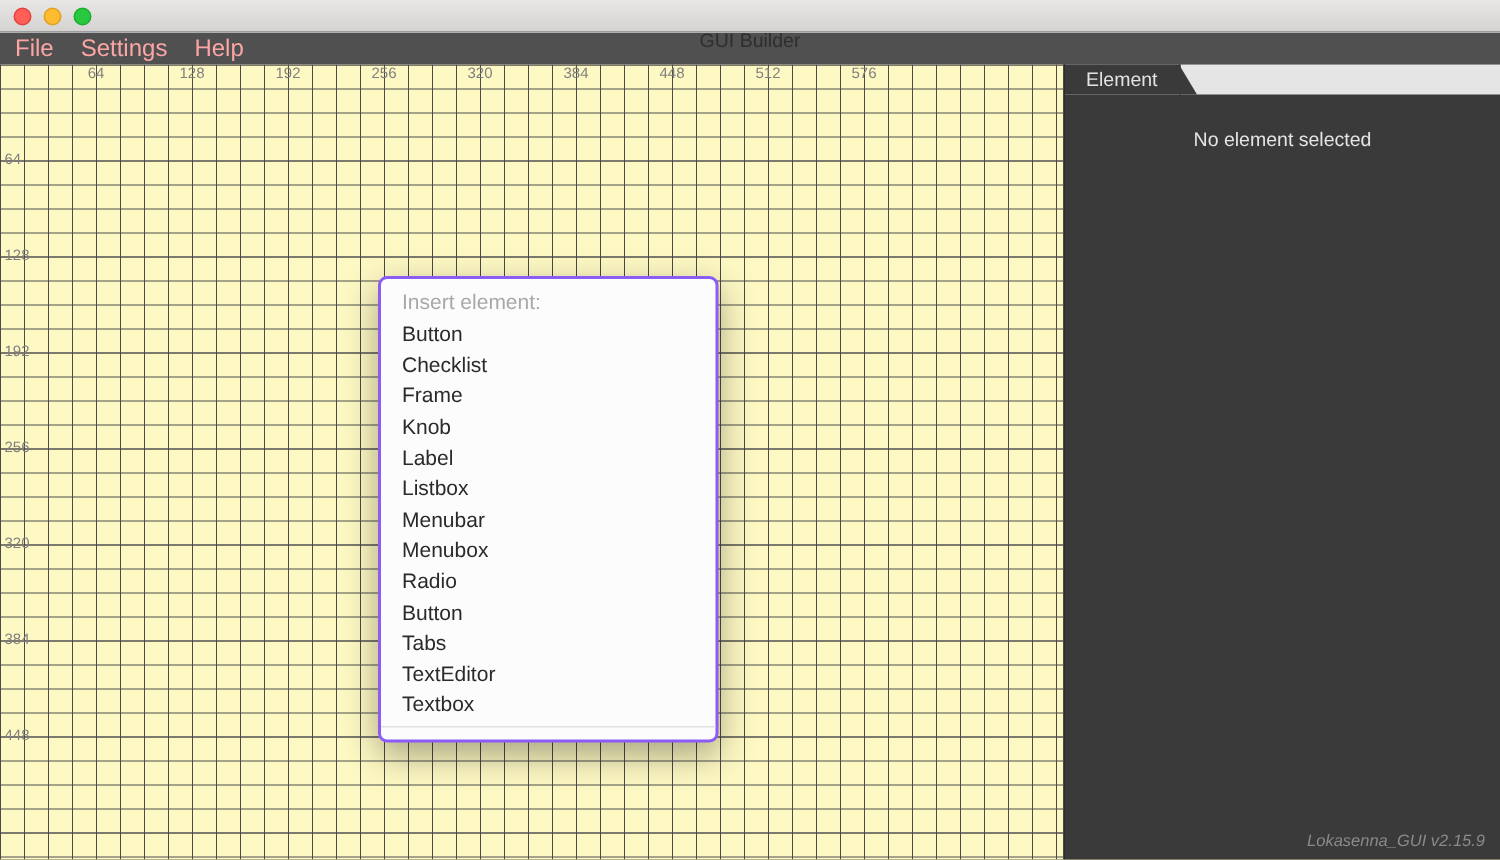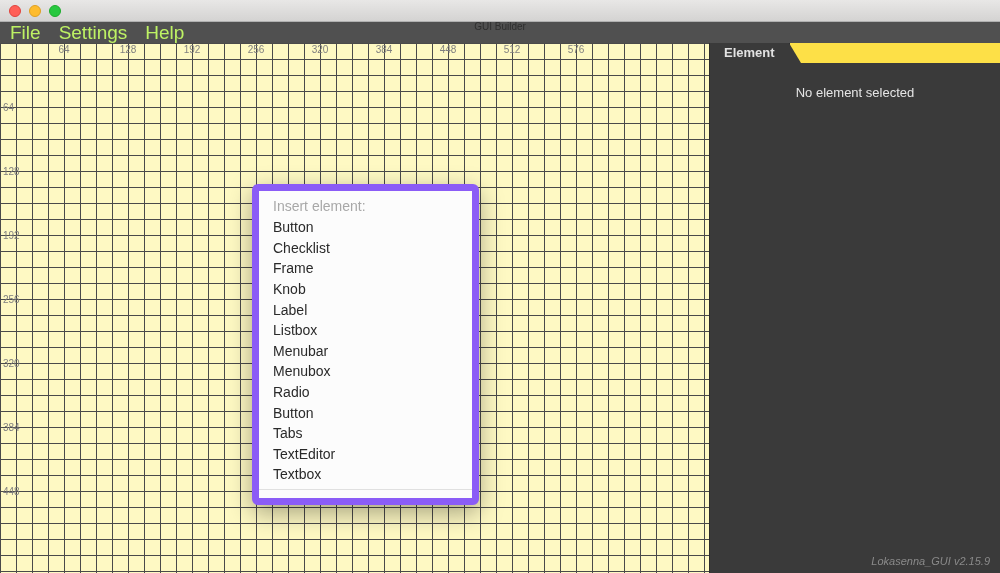--- a/index.html
+++ b/index.html
@@ -14,35 +14,35 @@
       align-items: center;
       position: relative;
     }
     .traffic-lights { display: flex; gap: 8px; padding-left: 9px; }
     .tl { width: 12px; height: 12px; border-radius: 50%; }
     .tl.red { background: #ff5f57; border: 0.5px solid #e0443e; }
     .tl.yellow { background: #febc2e; border: 0.5px solid #dfa023; }
     .tl.green { background: #28c840; border: 0.5px solid #1dad2c; }
     .title-text {
       position: absolute; left: 0; right: 0; text-align: center;
-      font-size: 10px; color: #2e2e2e;
+      font-size: 13px; color: #2e2e2e;
       pointer-events: none;
       margin-top: 31px;
     }
 
     
     .menubar {
       height: 21px;
       background: #505050;
       display: flex;
       align-items: center;
       padding-left: 10px;
       gap: 18px;
     }
-    .menubar .item { color: #bef264; font-size: 19px; cursor: default; }
+    .menubar .item { color: #fca5a5; font-size: 16px; cursor: default; }
 
     
     .workspace {
       position: absolute;
       top: 43px; left: 0; right: 0; bottom: 0;
       display: flex;
     }
     .canvas {
       position: relative;
       width: 709px;
@@ -98,21 +98,21 @@
       background-size: 16px 16px, 16px 16px, 64px 64px, 64px 64px;
       background-position: 0 0, 0 0, 0 0, 0 0;
     }
 
     
     .context-menu {
       position: absolute;
       top: 141px; left: 252px;
       width: 227px;
       background: #fcfcfc;
-      border: 7px solid #8b5cf6;
+      border: 2px solid #8b5cf6;
       border-radius: 6px;
       box-shadow: 0 8px 24px rgba(0,0,0,0.35);
       font-size: 14px;
       color: #333;
       padding: 4px 0;
     }
     .context-menu .header {
       color: #a8a8a8;
       padding: 3px 14px;
     }
@@ -124,22 +124,21 @@
     .context-menu .separator {
       height: 1px;
       margin: 4px 0;
       background: #e0e0e0;
     }
 
     
     .tabs {
       height: 20px;
       display: flex;
-      background: #fde047;
-      font-weight: bold;
+      background: #e5e5e5;
     }
     .tab {
       padding: 2px 14px 3px 14px;
       font-size: 13px;
       color: #e2e2e2;
       background: #3a3a3a;
       border-right: 1px solid #2a2a2a;
       position: relative;
     }
     .tab.active::after {

